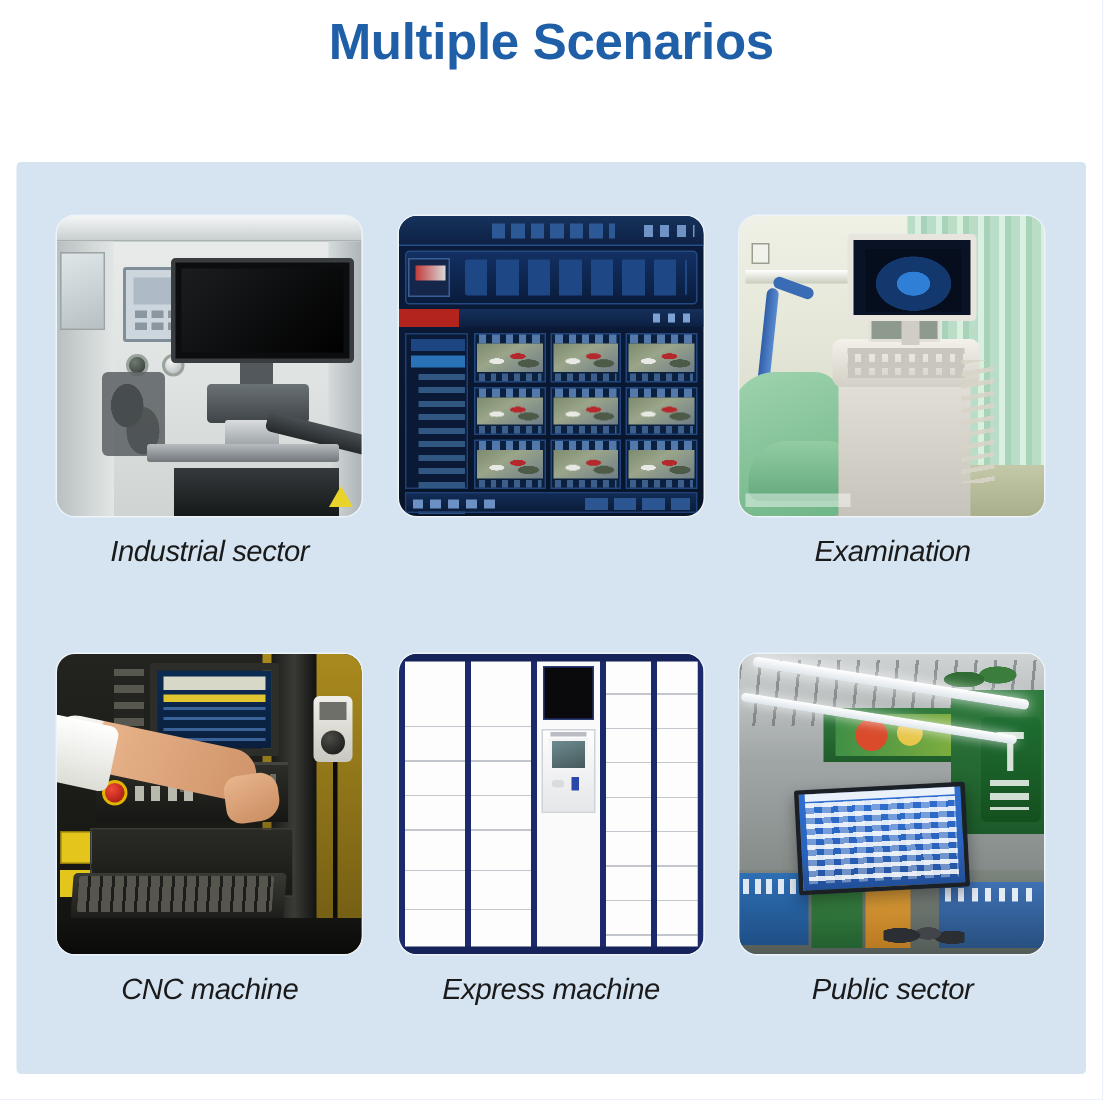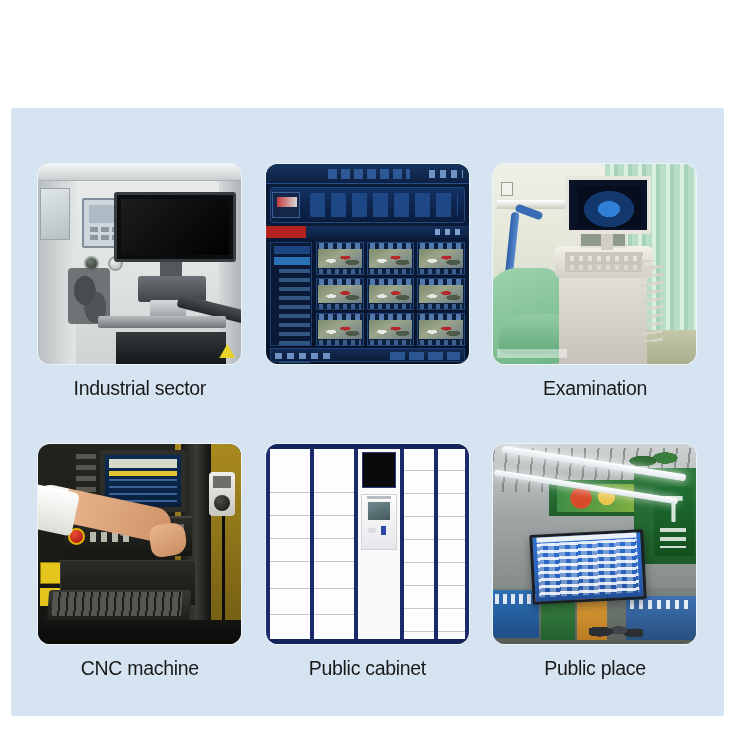--- a/index.html
+++ b/index.html
@@ -23,42 +23,42 @@
   }
 
   
   .panel {
     position: absolute; left: 11px; top: 108px;
     width: 713px; height: 608px;
     background: #d6e4f2;
     border-radius: 3px;
   }
   .grid {
-    position: absolute; left: 15px; top: 56px;
-    width: 683px; display: flex; flex-wrap: wrap;
+    position: absolute; left: 15px; top: 36px;
+    width: 683px; display: flex; flex-wrap: wrap; font-style: italic;
   }
   .cell { width: 227.6px; }
   .card {
     width: 203px; height: 200px;
     margin: 0 auto;
     border-radius: 12px;
     overflow: hidden;
     position: relative;
     background: #cfd8dc;
     box-shadow: 0 0 0 1px rgba(255,255,255,0.55);
   }
   .caption {
     text-align: center;
     font-size: 19.5px;
     color: #1a1a1a;
     margin-top: 13px;
     letter-spacing: -0.3px;
     font-weight: 400;
   }
-  .row2 { margin-top: 44px; }
+  .row2 { margin-top: 56px; }
 
   
   .ind { background: linear-gradient(180deg,#e9eceb 0%,#dfe3e2 55%,#cfd4d3 100%); }
   .ind .top-bar { position:absolute; left:0; top:0; width:100%; height:17px;
      background:linear-gradient(180deg,#f4f6f6,#c9cfd0); border-bottom:1px solid #aab1b2;}
   .ind .left-wall{position:absolute;left:0;top:17px;width:38px;height:183px;
      background:linear-gradient(90deg,#b9c0c1,#e2e6e5);}
   .ind .left-win{position:absolute;left:2px;top:24px;width:30px;height:52px;
      background:linear-gradient(160deg,#dfe6e8,#b6c0c4);border:1px solid #9aa3a5;}
   .ind .hmi{position:absolute;left:44px;top:34px;width:55px;height:50px;
@@ -314,20 +314,21 @@
                 radial-gradient(ellipse at 55% 55%,#414549 0 20%,transparent 21%),
                 radial-gradient(ellipse at 85% 65%,#2b2f33 0 18%,transparent 19%);}
   .pub .plant{position:absolute;right:14px;top:2px;width:56px;height:30px;
      background:radial-gradient(ellipse at 30% 50%,#2f6b33 0 24%,transparent 25%),
                 radial-gradient(ellipse at 70% 40%,#3a7d3c 0 22%,transparent 23%);}
 </style>
 </head>
 <body>
 
 <div class="header">
+  <div class="title">Multiple Scenarios</div>
 </div>
 
 <div class="panel">
   <div class="grid">
 
     <div class="cell">
       <div class="card ind">
         <div class="top-bar"></div>
         <div class="pillar"></div>
         <div class="left-wall"></div>
@@ -498,21 +499,21 @@
         <div class="kiosk"></div>
         <div class="kscreen"></div>
         <div class="kpanel"></div>
         <div class="kslot"></div>
         <div class="ktouch"></div>
         <div class="kbtn"></div>
         <div class="kbtn2"></div>
         <div class="topedge"></div>
         <div class="botedge"></div>
       </div>
-      <div class="caption">Public cabinet</div>
+      <div class="caption">Express machine</div>
     </div>
 
     <div class="cell row2">
       <div class="card pub">
         <div class="ceil"></div>
         <div class="pipes"></div>
         <div class="plant"></div>
         <div class="greenpanel"></div>
         <div class="poster"></div>
         <div class="greenR"></div>
@@ -530,17 +531,17 @@
         <div class="stallO"></div>
         <div class="stallB">
             <i></i>
           </div>
         <div class="people"></div>
         <div class="board">
           <div class="hdr"></div>
           <div class="rows"></div>
         </div>
       </div>
-      <div class="caption">Public place</div>
+      <div class="caption">Public sector</div>
     </div>
 
   </div>
 </div>
 
 </body></html>

